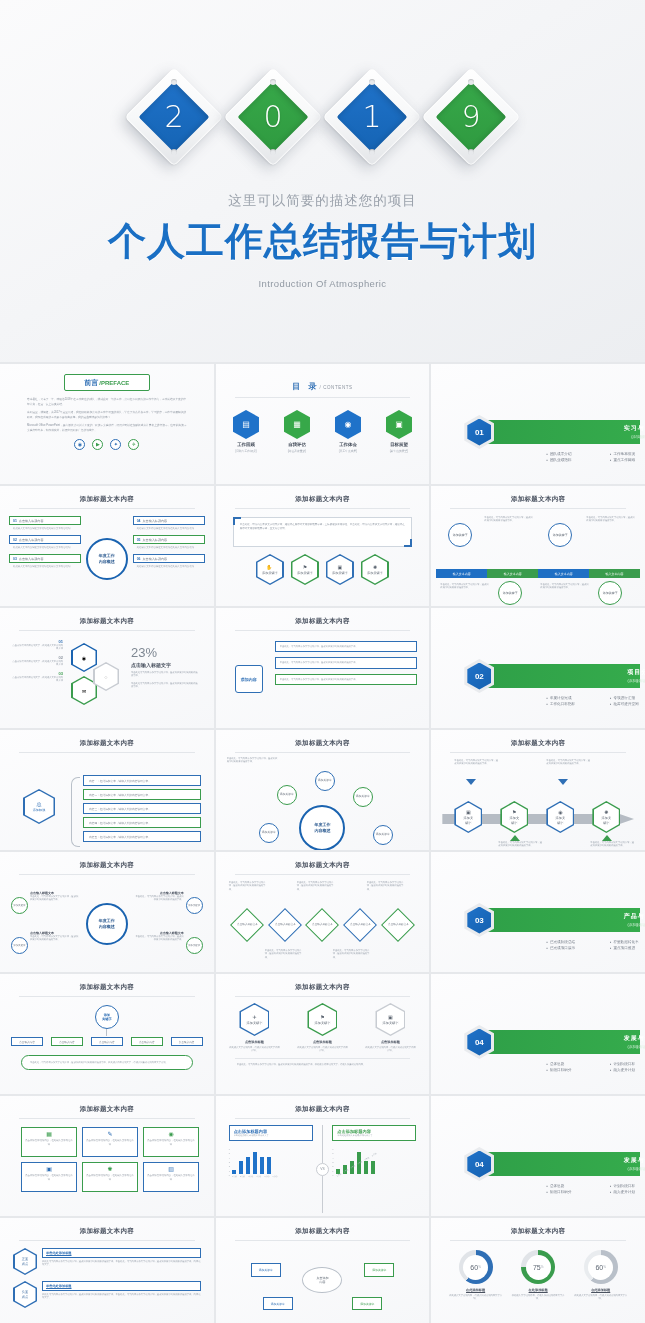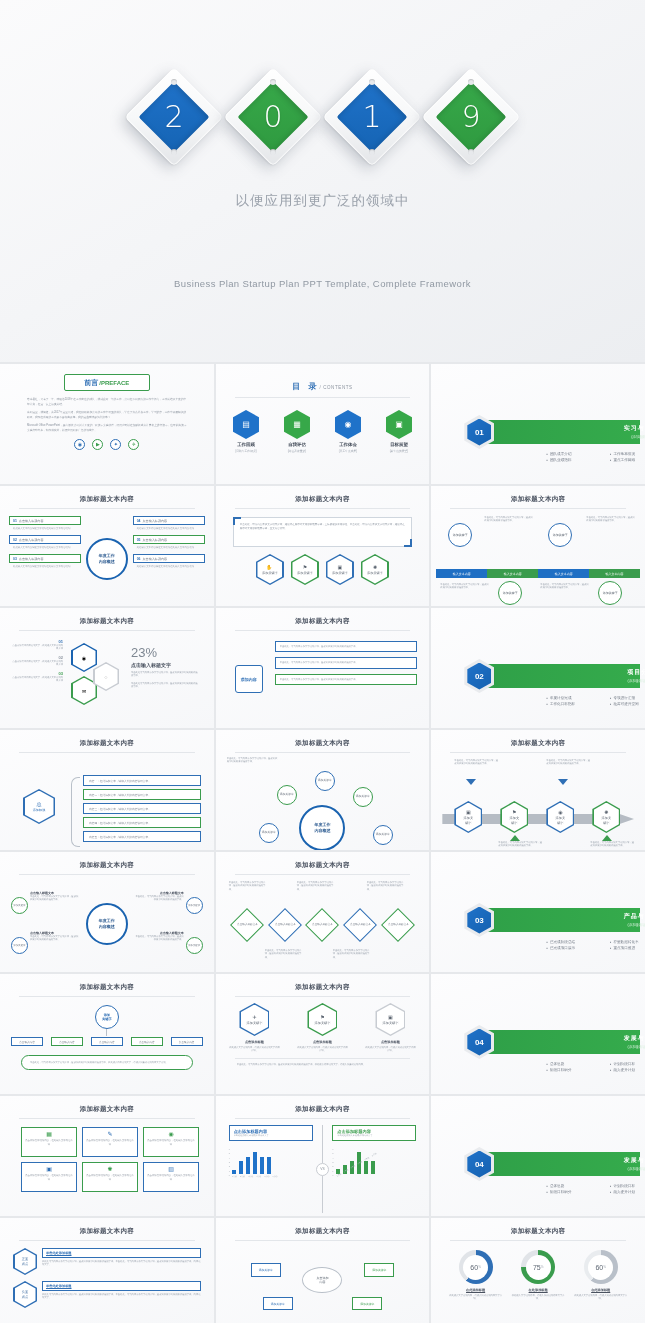--- a/index.html
+++ b/index.html
@@ -316,23 +316,24 @@
 
     <div class="dwrap">
       <div class="dplate"></div>
       <div class="dinner green"></div>
       <div class="dnum">9</div>
       <div class="dstud" style="top:6px;left:41px"></div>
       <div class="dstud" style="bottom:6px;left:41px"></div>
     </div>
   </div>
 
-  <div class="hero-sub">以便应用到更广泛的领域中</div>
+  <div class="hero-sub">这里可以简要的描述您的项目</div>
+  <div class="hero-title">个人工作总结报告与计划</div>
   <div class="hero-en">
-    <div>Business Plan Startup Plan PPT Template, Complete Framework</div>
+    <div>Introduction Of Atmospheric</div>
   </div>
 </div>
 
 <div class="grid">
 
   <div class="slide">
     <div class="slide-bg"></div>
     <div class="sc">
       <div class="pref-badge">
         <span>前言</span>

